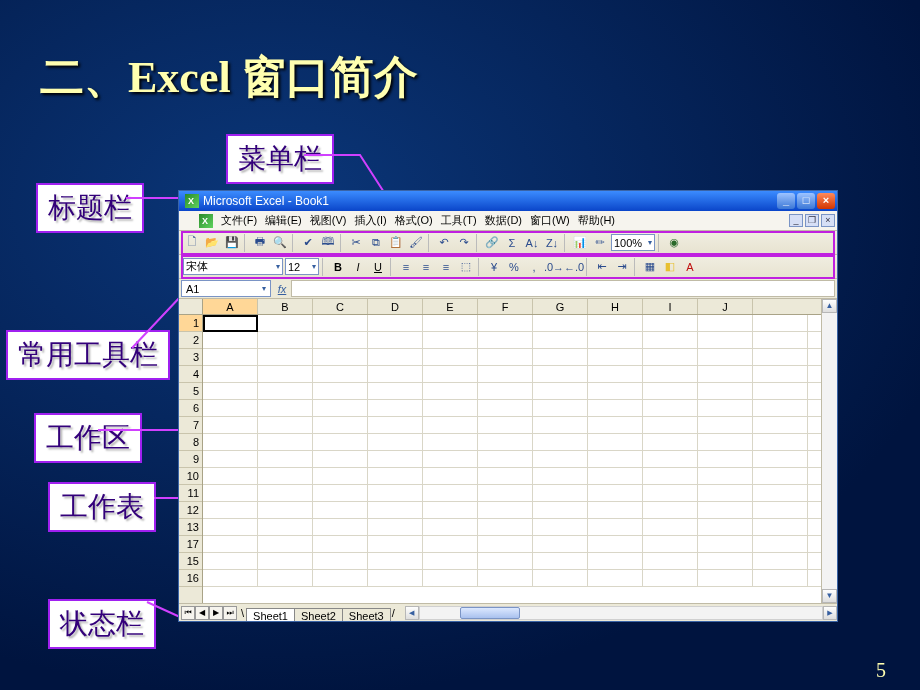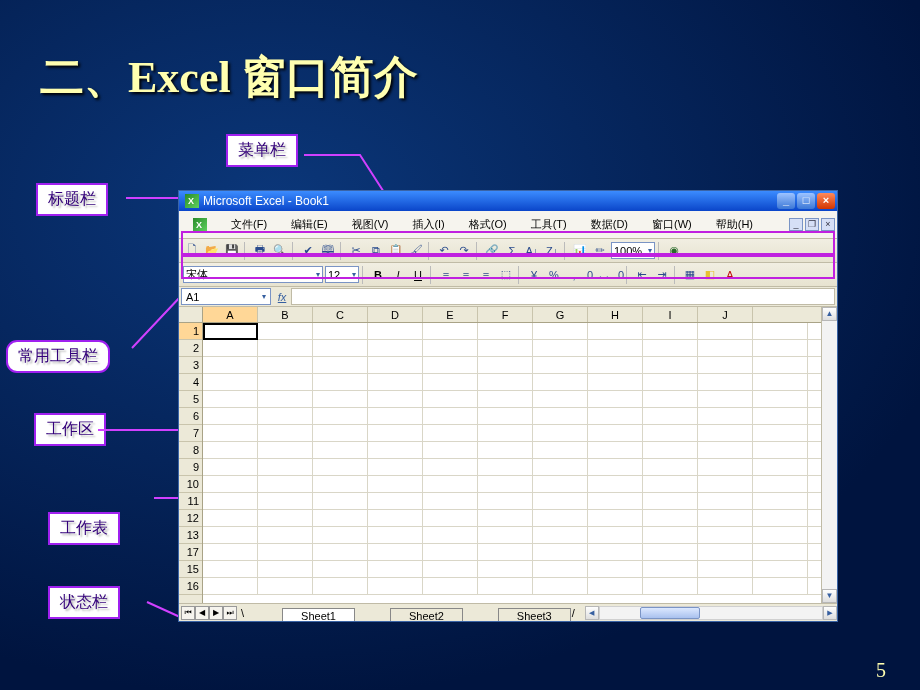--- a/index.html
+++ b/index.html
@@ -24,31 +24,31 @@
     text-shadow: 2px 2px 3px #000;
   }
 
   
   .label-box {
     position: absolute;
     background: #fff;
     color: #33007a;
     border: 2px solid #a020f0;
     padding: 4px 10px;
-    font-size: 16px;
+    font-size: 28px;
     text-shadow: 2px 2px 2px rgba(0,0,0,0.3);
     white-space: nowrap;
   }
   .label-menubar   { left: 226px; top: 134px; }
   .label-titlebar  { left:  36px; top: 183px; }
-  .label-toolbar   { left:   6px; top: 340px; border-radius: 11px; }
+  .label-toolbar   { left:   6px; top: 330px; }
   .label-format    { left: 222px; top: 348px; background:#fff; }
   .label-workspace { left:  34px; top: 413px; }
-  .label-sheet     { left:  48px; top: 482px; margin-top: 30px; }
-  .label-status    { left:  48px; top: 586px; }
+  .label-sheet     { left:  48px; top: 482px; }
+  .label-status    { left:  48px; top: 599px; }
 
   
   svg.callouts { position:absolute; left:0; top:0; width:920px; height:690px; pointer-events:none; }
 
   
   .page-number {
     position:absolute; right:34px; bottom:8px;
     color:#ffffb0; font-size:20px;
   }
 
@@ -86,27 +86,27 @@
   .xl-title .xl-icon::after{content:"X";color:#fff;font:bold 9px/14px sans-serif;position:absolute;left:3px;top:0;}
   .xl-title .title-text { flex:1; }
   .title-btns { display:flex; gap:2px; }
   .title-btn { width:18px; height:16px; border-radius:3px; text-align:center; line-height:14px; font-size:11px; font-weight:bold; }
   .btn-min { background:linear-gradient(#9dc3ff,#3b77d6); color:#fff; }
   .btn-max { background:linear-gradient(#9dc3ff,#3b77d6); color:#fff; }
   .btn-close { background:linear-gradient(#ff8a5a,#d23500); color:#fff; }
 
   
   .xl-menubar {
-    height:28px;
+    height:20px;
     background:#f6f4ee;
     border-bottom:1px solid #c0bba6;
     display:flex;
     align-items:center;
-    padding-left:14px;
-    gap:16px;
+    padding-left:20px;
+    gap:0;
   }
   .xl-menubar .menu-icon {
     width:14px; height:14px;
     background:linear-gradient(135deg,#2a8a2a,#5fd35f);
     margin-right:4px;
     position:relative;
   }
   .xl-menubar .menu-icon::after{content:"X";color:#fff;font:bold 9px/14px sans-serif;position:absolute;left:3px;top:0;}
   .menu-item { padding:2px 4px; font-size:11px; }
   .menu-right { margin-left:auto; display:flex; gap:2px; padding-right:2px;}
@@ -124,21 +124,21 @@
   }
   .tbtn {
     width:18px;height:18px;
     display:flex;align-items:center;justify-content:center;
     font-size:11px;
     color:#2a4b8d;
   }
   .tsep{width:4px;height:18px;border-left:1px solid #bbb;margin:0 1px;}
   .combo{height:17px;background:#fff;border:1px solid #7a94c5;display:flex;align-items:center;padding:0 2px;font-size:11px;color:#000;}
   .combo .drop{margin-left:auto;font-size:8px;color:#365fa0;}
-  .font-combo{width:140px;}
+  .font-combo{width:100px;}
   .size-combo{width:34px;}
   .zoom-combo{width:44px;text-align:right;}
   .bold{font-weight:bold;color:#000;}
   .italic{font-style:italic;color:#000;}
   .uline{text-decoration:underline;color:#000;}
 
   
   .xl-namerow{
     height:20px;
     display:flex;
@@ -203,21 +203,21 @@
     height:18px;
     background:#ece9d8;
     display:flex;
     align-items:center;
     border-top:1px solid #c0bba6;
     font-size:11px;
   }
   .tab-nav{display:flex;gap:0;padding:0 2px;}
   .tab-nav .nb{width:14px;height:14px;border:1px solid #999;background:#f6f4ee;text-align:center;line-height:12px;font-size:8px;}
   .sheet-tabs{display:flex;align-items:flex-end;height:100%;}
-  .sheet-tab{padding:1px 18px;border:1px solid #888;border-bottom:none;background:#ece9d8;margin-right:-1px;position:relative;top:2px;text-decoration:underline;margin-left:36px;}
+  .sheet-tab{padding:1px 6px;border:1px solid #888;border-bottom:none;background:#ece9d8;margin-right:-1px;position:relative;top:2px;text-decoration:underline;}
   .sheet-tab.active{background:#fff;text-decoration:underline;}
   .hscroll{flex:1;margin-left:8px;display:flex;align-items:center;}
   .hscroll .hbtn{width:14px;height:14px;border:1px solid #b7b7b7;background:linear-gradient(#fefefe,#dedede);text-align:center;font-size:7px;line-height:12px;color:#365fa0;}
   .hscroll .htrack{flex:1;height:14px;background:#f3f3f3;border:1px solid #d0d0d0;margin:0 0;}
   .hscroll .hthumb{width:60px;height:12px;background:linear-gradient(#dce8ff,#a9c1ee);border:1px solid #7a94c5;border-radius:2px;margin-left:40px;}
 
   
   .xl-status{
     height:18px;
     background:#ece9d8;

